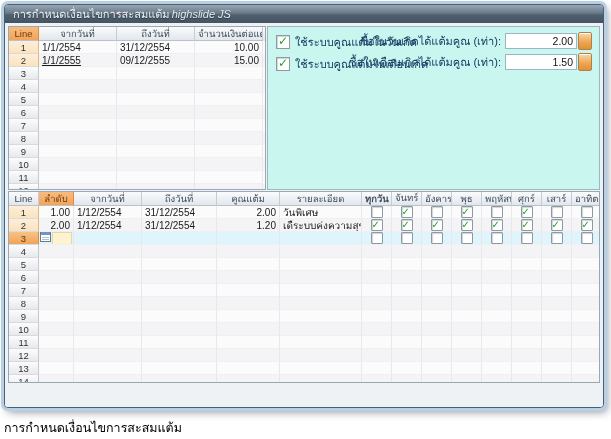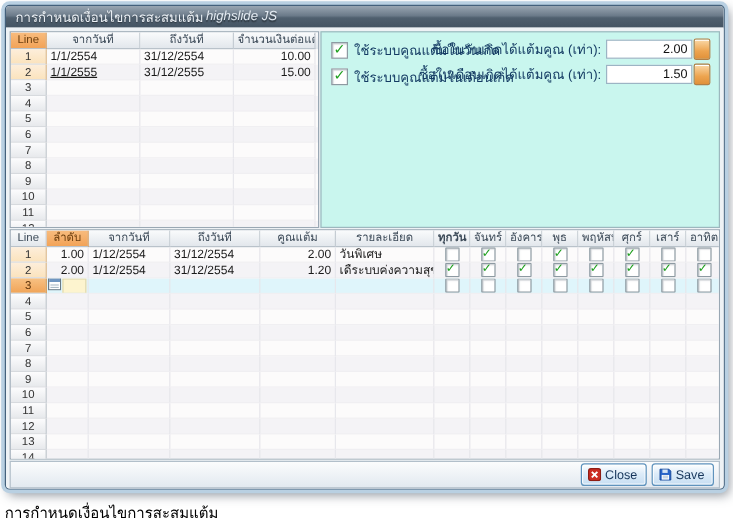--- a/index.html
+++ b/index.html
@@ -95,21 +95,21 @@
             </div>
             <div class="grow">
               <div class="gc rh a-c rh-data" style="width: 30px;">1</div>
               <div class="gc dc a-l" style="width: 78px;">1/1/2554</div>
               <div class="gc dc a-l" style="width: 78px;">31/12/2554</div>
               <div class="gc dc a-r" style="width: 68px; text-align: right;">10.00</div>
             </div>
             <div class="grow alt">
               <div class="gc rh a-c rh-data" style="width: 30px;">2</div>
               <div class="gc dc a-l" style="width: 78px; text-decoration: underline;">1/1/2555</div>
-              <div class="gc dc a-l" style="width: 78px;">31/12/2555</div>
+              <div class="gc dc a-l" style="width: 78px;">09/12/2555</div>
               <div class="gc dc a-r" style="width: 68px;">15.00</div>
             </div>
             <div class="grow">
               <div class="gc rh a-c" style="width: 30px;">3</div>
               <div class="gc dc a-l" style="width: 78px;"></div>
               <div class="gc dc a-l" style="width: 78px;"></div>
               <div class="gc dc a-r" style="width: 68px;"></div>
             </div>
             <div class="grow alt">
               <div class="gc rh a-c" style="width: 30px;">4</div>
@@ -484,40 +484,18 @@
             <div class="gc dc a-c" style="width: 30px;"></div>
             <div class="gc dc a-c" style="width: 30px;"></div>
             <div class="gc dc a-c" style="width: 30px;"></div>
             <div class="gc dc a-c" style="width: 30px;"></div>
             <div class="gc dc a-c" style="width: 30px;"></div>
             <div class="gc dc a-c" style="width: 30px;"></div>
             <div class="gc dc a-c" style="width: 30px;"></div>
           </div>
         </div>
 
-      <div class="footer">
-        <div class="btn">
-          <span class="ic">
-            <svg width="11" height="11" viewBox="0 0 11 11">
-                <rect x="0.5" y="0.5" width="10" height="10" rx="2" fill="#cc2d22" stroke="#8e1d14"></rect>
-                <path d="M3.2 3.2l4.6 4.6M7.8 3.2l-4.6 4.6" stroke="#fff" stroke-width="1.6"></path>
-              </svg>
-          </span>
-          <span>Close</span>
-        </div>
-        <div class="btn">
-          <span class="ic">
-            <svg width="11" height="11" viewBox="0 0 11 11">
-                <path d="M1 1h7.4L10 2.6V10H1z" fill="#2a64c8" stroke="#174a9c" stroke-width="0.8"></path>
-                <rect x="3" y="1.3" width="4.4" height="2.8" fill="#d5e4f6"></rect>
-                <rect x="2.4" y="5.8" width="6.2" height="3.9" fill="#fff"></rect>
-                <path d="M3.2 6.8h4.6M3.2 8.2h4.6" stroke="#9fb6d2" stroke-width="0.7"></path>
-              </svg>
-          </span>
-          <span>Save</span>
-        </div>
-      </div>
 
     </div>
   </div>
 
   <div class="caption">การกำหนดเงื่อนไขการสะสมแต้ม</div>
 </div>
 
 </body></html>

